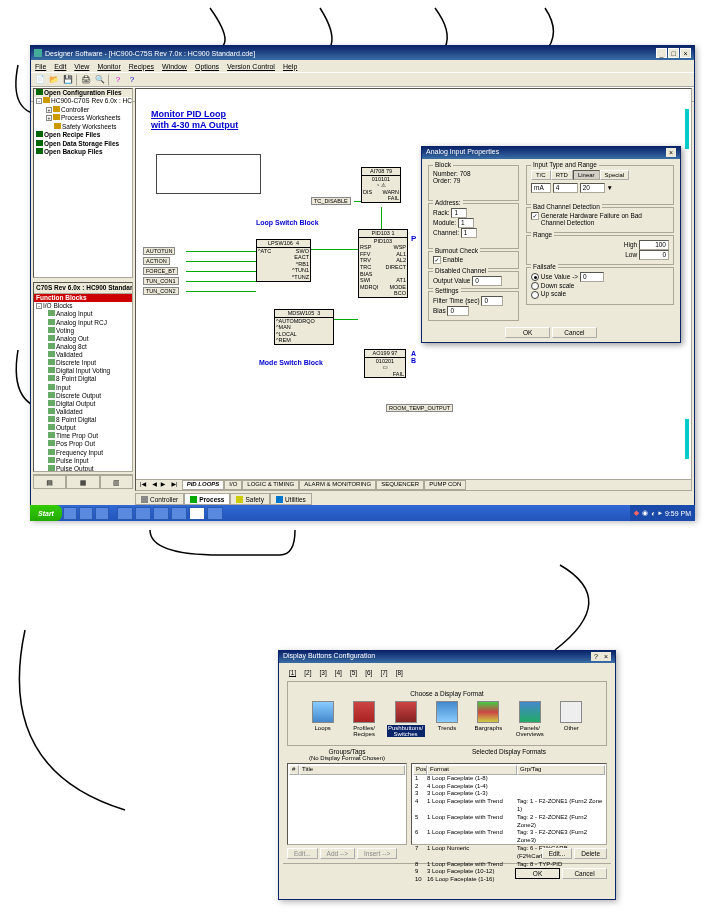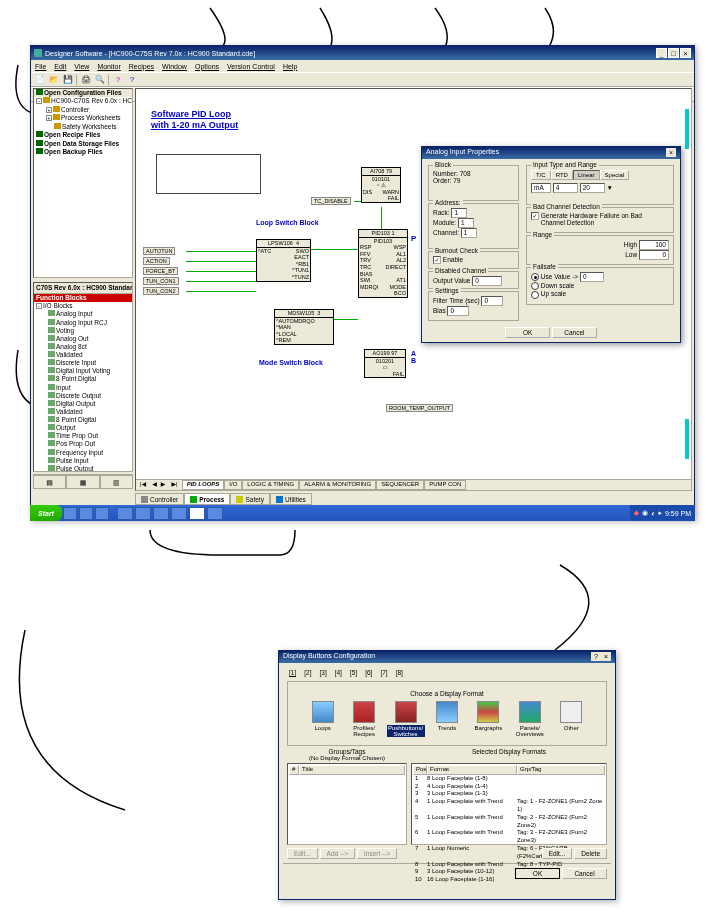--- a/index.html
+++ b/index.html
@@ -200,21 +200,21 @@
       <span class="lt">▦</span>
       <span class="lt">▥</span>
     </div>
   </div>
 
   <div class="canvas">
     <div class="cyan-sq" style="right:2px;top:20px"></div>
     <div class="cyan-sq" style="right:2px;top:330px"></div>
 
     <div class="canvas-title">
-      <span>Software PID Loop</span><br><span>with 1-20 mA Output</span>
+      <span>Monitor PID Loop</span><br><span>with 4-30 mA Output</span>
     </div>
     <div class="whitebox"></div>
 
     <div class="pin" style="left:7px;top:158px">AUTOTUN</div>
     <div class="pin" style="left:7px;top:168px">ACTION</div>
     <div class="pin" style="left:7px;top:178px">FORCE_BT</div>
     <div class="pin" style="left:7px;top:188px">TUN_CON1</div>
     <div class="pin" style="left:7px;top:198px">TUN_CON2</div>
     <div class="wire" style="left:50px;top:162px;width:70px"></div>
     <div class="wire" style="left:50px;top:172px;width:70px"></div>

